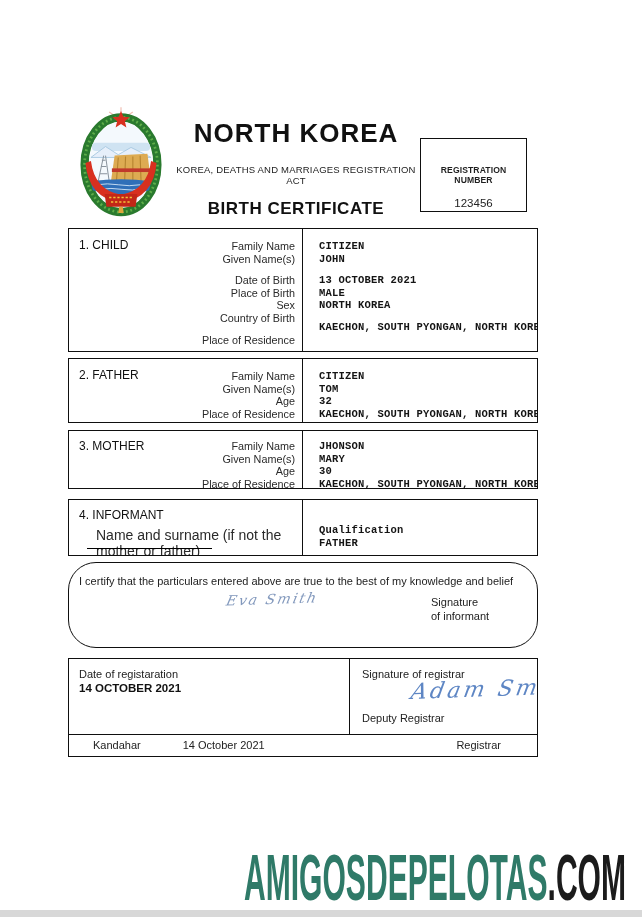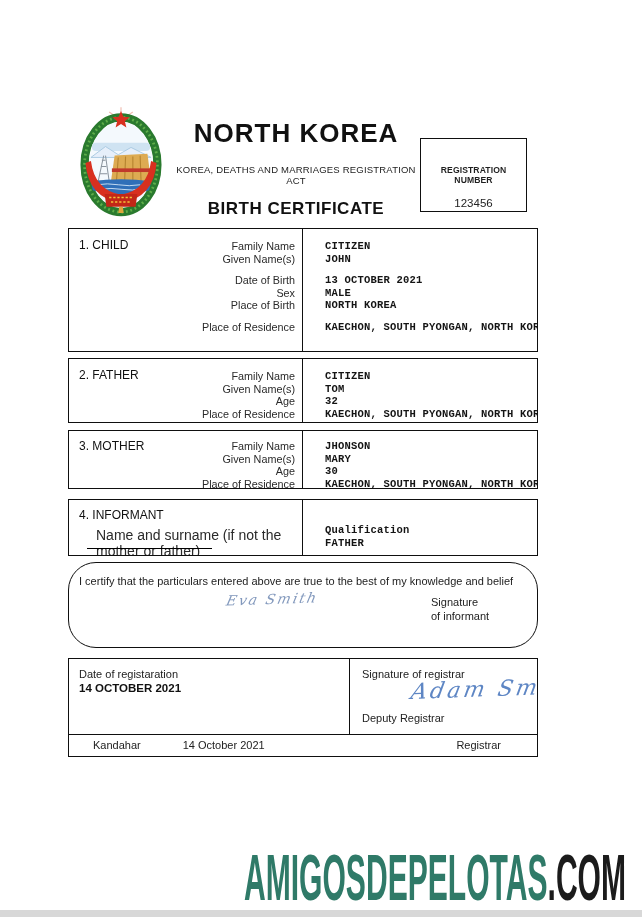--- a/index.html
+++ b/index.html
@@ -17,21 +17,21 @@
              border:1.5px solid #0f0f0f; text-align:center; }
   .reg-label { font-size:8.6px; font-weight:bold; margin-top:26px; letter-spacing:0.1px; }
   .reg-number { font-size:11.5px; margin-top:12px; color:#222; }
 
   
   .box { position:absolute; left:68px; width:470px; border:1.5px solid #0f0f0f;
          background:#fff; overflow:hidden; }
   .grid2 { display:grid; height:100%; grid-template-columns:233px 1fr; }
   .grid2r { display:grid; height:100%; grid-template-columns:240px 1fr; }
   .lbls { padding:11px 7px 0 0; text-align:right; }
-  .vals { border-left:1.5px solid #0f0f0f; padding:11px 0 0 22px; }
+  .vals { border-left:1.5px solid #0f0f0f; padding:11px 0 0 16px; }
   .line { height:12.6px; line-height:12.6px; font-size:10.8px; white-space:nowrap; color:#2a2a2a; }
   .gap9 { height:9px; }
   .mono { font-family:"Liberation Mono","DejaVu Sans Mono",monospace; font-weight:bold;
           font-size:10.5px; letter-spacing:0.2px; color:#141414; }
   .sec-title { position:absolute; left:10px; top:9px; font-weight:normal; font-size:12px; color:#111; }
 
   
   .inf-note { position:absolute; left:27px; top:27px; font-size:14px; color:#2a2a2a; }
   .inf-underline { position:absolute; left:18px; top:48px; width:125px; border-bottom:1.2px solid #000; }
 
@@ -129,22 +129,23 @@
 </div>
 
 <div class="box" style="top:228px; height:124px;">
   <div class="sec-title">1. CHILD</div>
   <div class="grid2">
     <div class="lbls">
       <div class="line">Family Name</div>
       <div class="line">Given Name(s)</div>
       <div class="gap9"></div>
       <div class="line">Date of Birth</div>
+      <div class="line">Place of Birth</div>
       <div class="line">Sex</div>
-      <div class="line">Place of Birth</div>
+      <div class="line">Country of Birth</div>
       <div class="gap9"></div>
       <div class="line">Place of Residence</div>
     </div>
     <div class="vals">
       <div class="line mono">CITIZEN</div>
       <div class="line mono">JOHN</div>
       <div class="gap9"></div>
       <div class="line mono">13 OCTOBER 2021</div>
       <div class="line mono">MALE</div>
       <div class="line mono">NORTH KOREA</div>

